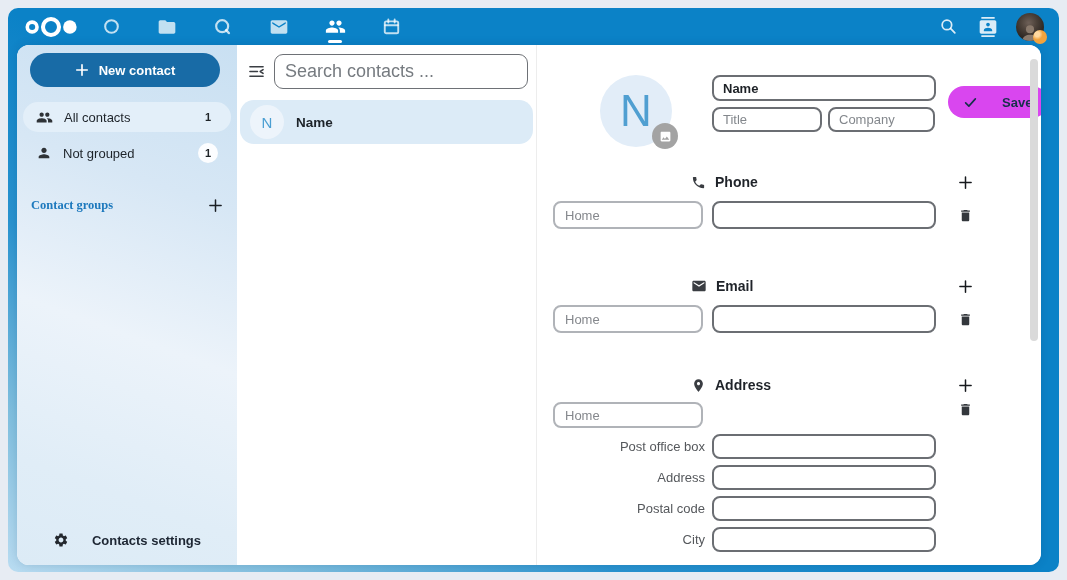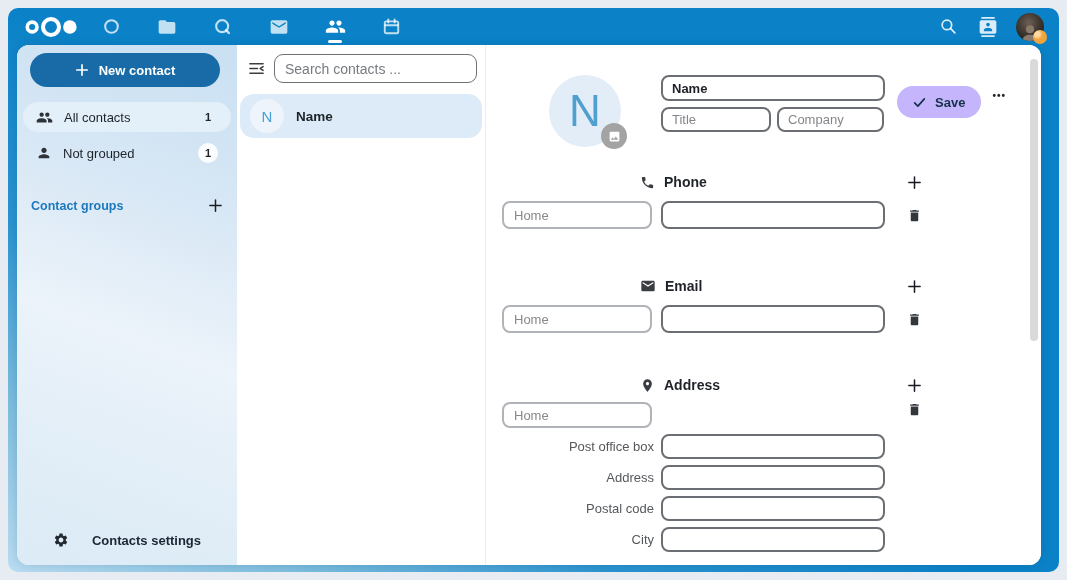--- a/index.html
+++ b/index.html
@@ -51,53 +51,53 @@
   .nav-item {
     margin:6px 6px 0; height:30px; flex:0 0 30px;
     border-radius:16px; display:flex; align-items:center; gap:11px;
     padding:4px 13px; font-size:13px; color:#1d2329; cursor:pointer;
   }
   .nav-item.first { margin-top:15px; }
   .nav-item.selected { background:#e3eff9; }
   .nav-icon { color:#2f3337; display:flex; }
   .badge { margin-left:auto; font-size:11px; font-weight:700; color:#1f2428; min-width:20px; height:20px; display:flex; align-items:center; justify-content:center; }
   .badge.pill { background:rgba(255,255,255,.92); border-radius:10px; }
-  .groups-row { margin:30px 14px 0; display:flex; align-items:center; }
+  .groups-row { margin:30px 14px 0; display:flex; align-items:center;font-family:Liberation Serif, serif; }
   .groups-title { font-size:12.5px; font-weight:700; color:#1d79bd; }
   .groups-add { margin-left:auto; color:#1b1f24; display:flex; cursor:pointer; }
   .settings-row { margin-top:auto; margin-bottom:6px; height:38px; flex:0 0 38px; display:flex; align-items:center; justify-content:center; gap:23px; font-size:13px; font-weight:700; color:#1d2633; cursor:pointer; }
   .gear { color:#23282e; display:flex; }
   
   .list-col { flex:0 0 220px; background:#fff; border-right:1px solid #ededed; display:flex; flex-direction:column; }
   .list-head { display:flex; align-items:center; gap:9px; padding:9px 8px 0 11px; }
   .collapse-btn { color:#3a3e43; display:flex; cursor:pointer; flex:0 0 auto; }
   .search-input {
-    flex:1; height:29px; border:1.5px solid #6e7176; border-radius:9px;
-    padding:0 10px; font-size:14px; font-family:inherit; color:#222; outline:none; min-width:0;
+    flex:1; height:35px; border:1.5px solid #6e7176; border-radius:9px;
+    padding:0 10px; font-size:18px; font-family:inherit; color:#222; outline:none; min-width:0;
   }
   .search-input::placeholder { color:#767b80; }
   .contact-item { margin:11px 3px 0; height:44px; border-radius:14px; background:#dcebf7; display:flex; align-items:center; gap:12px; padding:0 10px; cursor:pointer; }
   .mini-avatar { width:34px; height:34px; border-radius:50%; background:#edf4fb; color:#4a9ed2; font-size:15px; display:flex; align-items:center; justify-content:center; }
   .contact-name { font-size:13.5px; font-weight:700; color:#1d2329; }
   
   .main { flex:1; position:relative; background:#fff; overflow:hidden; }
   .scroll-thumb { position:absolute; right:3px; top:14px; width:8px; height:282px; border-radius:5px; background:#dadada; }
   .editor-header { display:flex; padding:30px 0 0 63px; height:102px; }
   .big-avatar { position:relative; width:72px; height:72px; flex:0 0 72px; }
   .big-avatar-circle { width:72px; height:72px; border-radius:50%; background:#e2edf8; color:#509fd1; font-size:44px; display:flex; align-items:center; justify-content:center; }
   .photo-badge { position:absolute; right:-6px; bottom:-2px; width:26px; height:26px; border-radius:50%; background:#a3a3a3; display:flex; align-items:center; justify-content:center; color:#fff; cursor:pointer; }
   .name-col { margin-left:40px; width:224px; display:flex; flex-direction:column; gap:6px; }
   .txt-input { border:2px solid #6b6e73; border-radius:8px; height:26px; padding:0 9px; font-size:13px; font-family:inherit; color:#1d2126; outline:none; background:#fff; }
   .name-input { width:224px; font-weight:700; }
   .tc-row { display:flex; gap:6px; }
   .title-input { width:110px; height:25px; }
   .company-input { width:107px; height:25px; }
   .txt-input::placeholder { color:#83878c; font-weight:400; }
   .save-wrap { display:flex; align-items:flex-start; margin-left:12px; padding-top:11px; }
-  .save-btn { height:32px; border:none; border-radius:16px; background:#c4b5fd; color:#16304a; font-size:13px; font-weight:700; display:flex; align-items:center; gap:9px; padding:0 16px; cursor:pointer; font-family:inherit; }
+  .save-btn { height:32px; border:none; border-radius:16px; background:#d946ef; color:#16304a; font-size:13px; font-weight:700; display:flex; align-items:center; gap:25px; padding:0 16px; cursor:pointer; font-family:inherit; }
   .more-btn { margin-left:11px; padding-top:4px; font-size:10px; letter-spacing:1px; font-weight:700; color:#23272c; cursor:pointer; }
   .form { width:424px; margin-left:16px; }
   .section-head { display:flex; align-items:center; height:22px; }
   .section-head.phone { margin-top:24px; }
   .section-head.email { margin-top:46px; }
   .section-head.address { margin-top:41px; }
   .section-icon { margin-left:138px; color:#3a3d42; display:flex; }
   .section-label { margin-left:9px; font-size:14px; font-weight:700; color:#1f2329; }
   .section-add { margin-left:auto; margin-right:4px; color:#16191d; display:flex; cursor:pointer; }
   .field-row { display:flex; align-items:center; margin-top:8px; }

